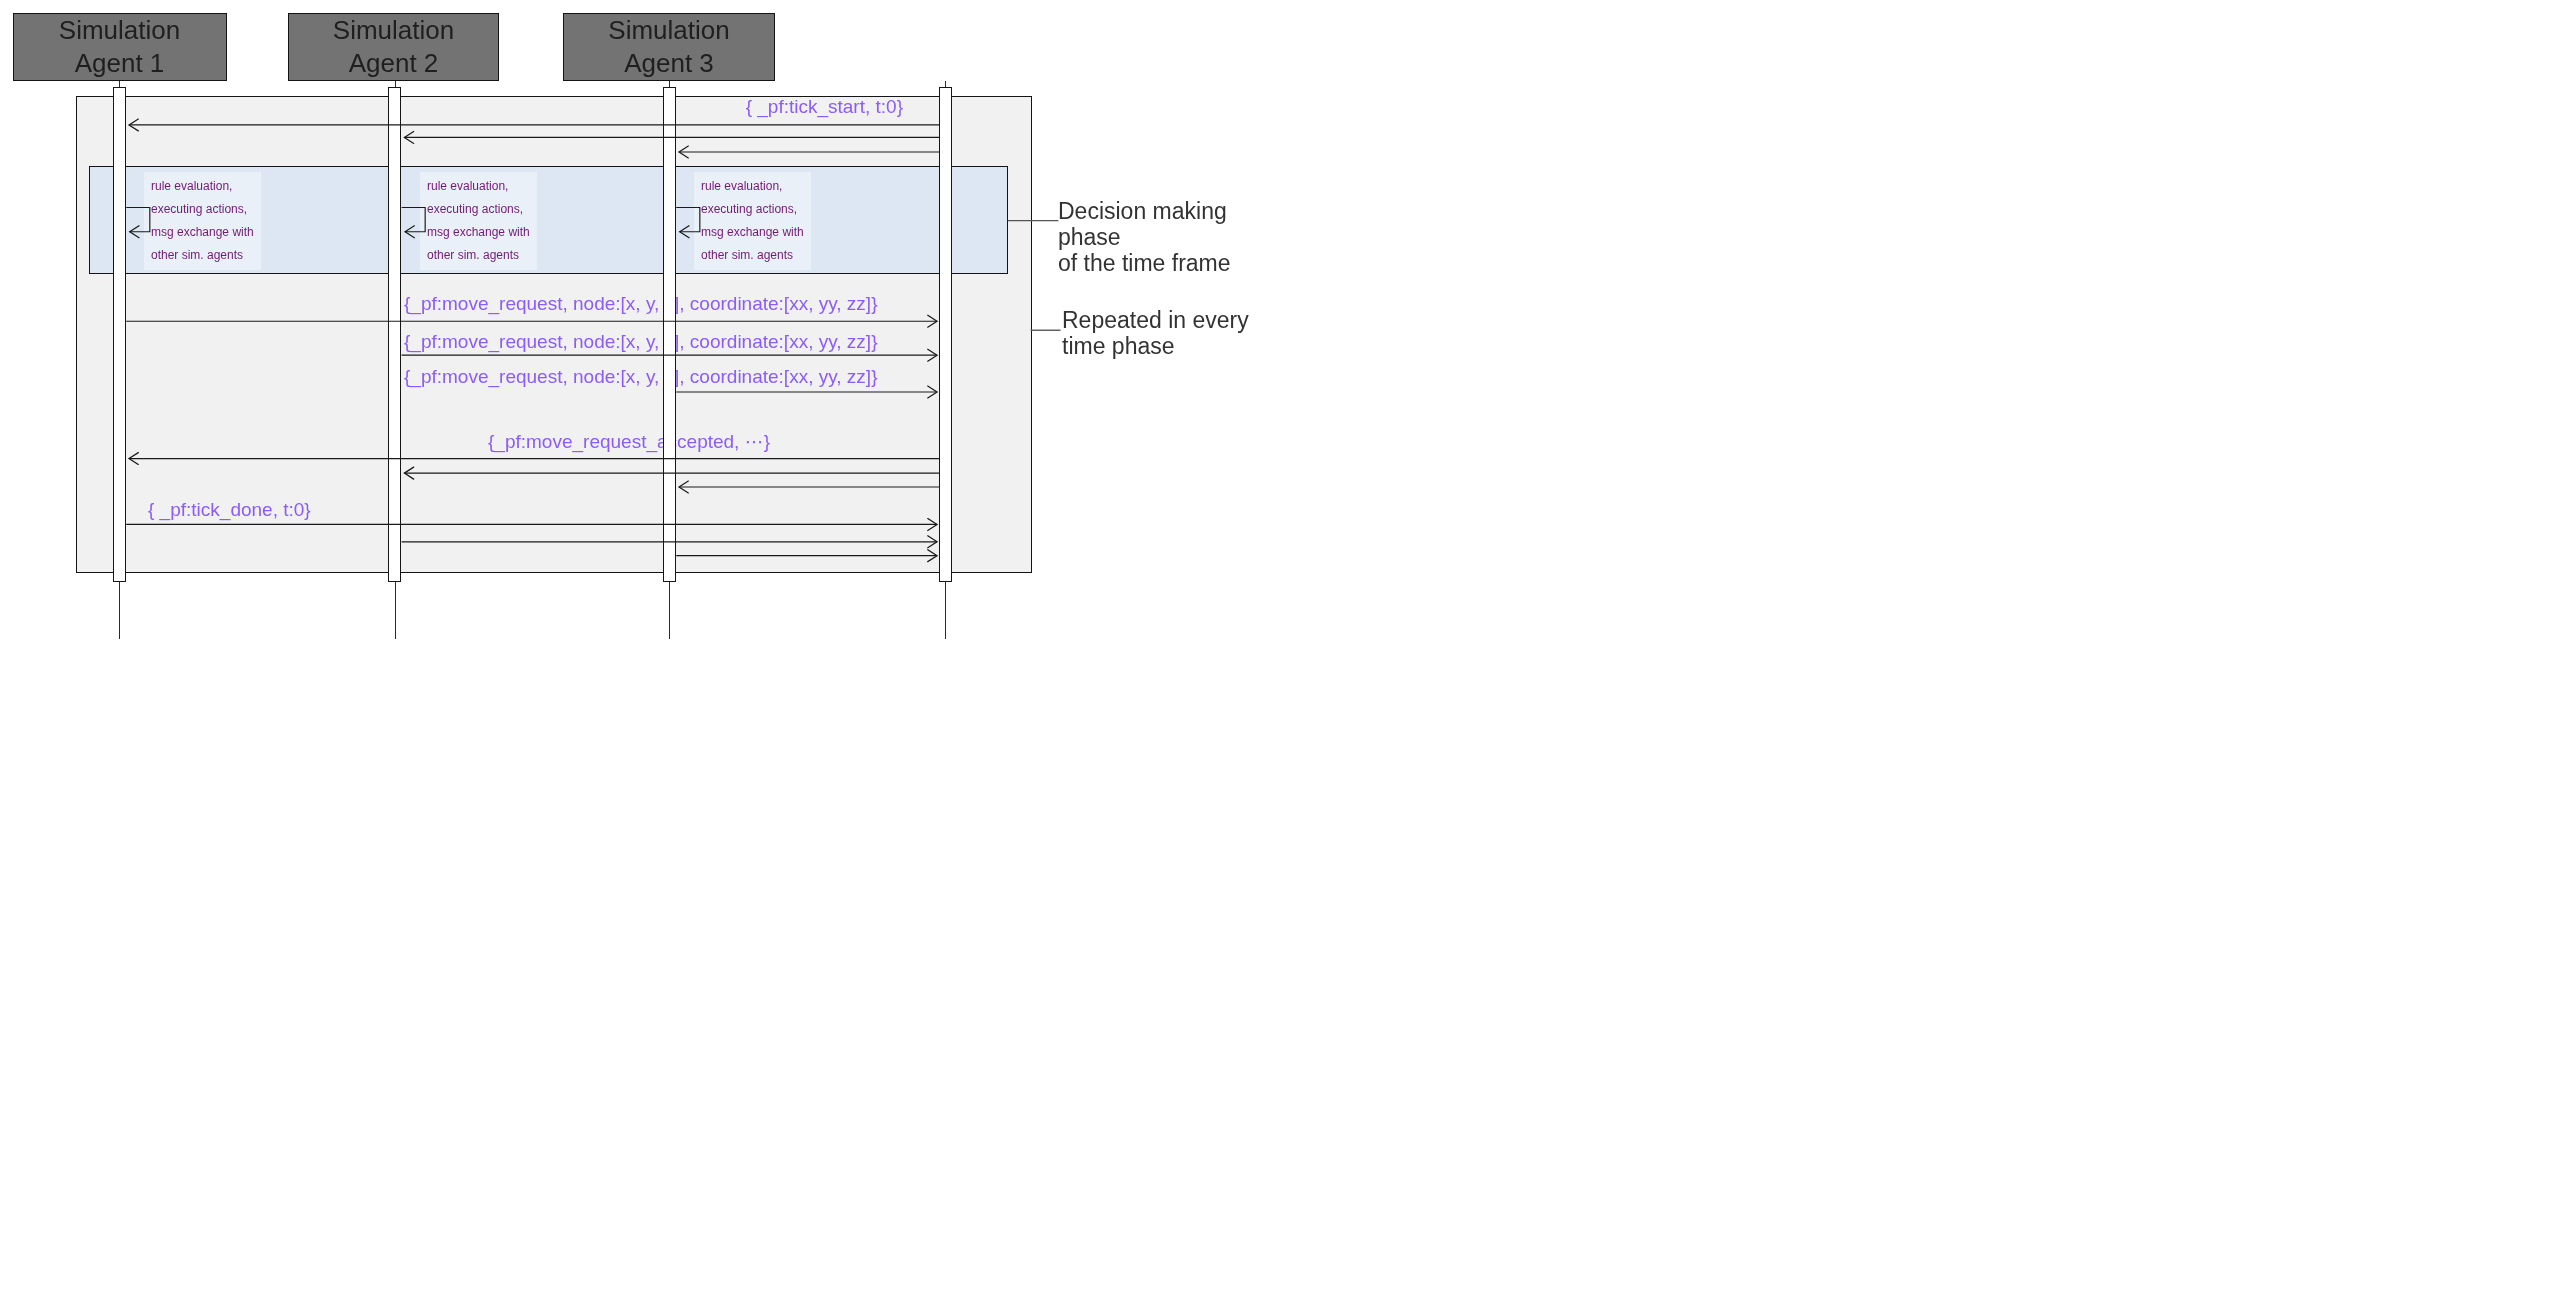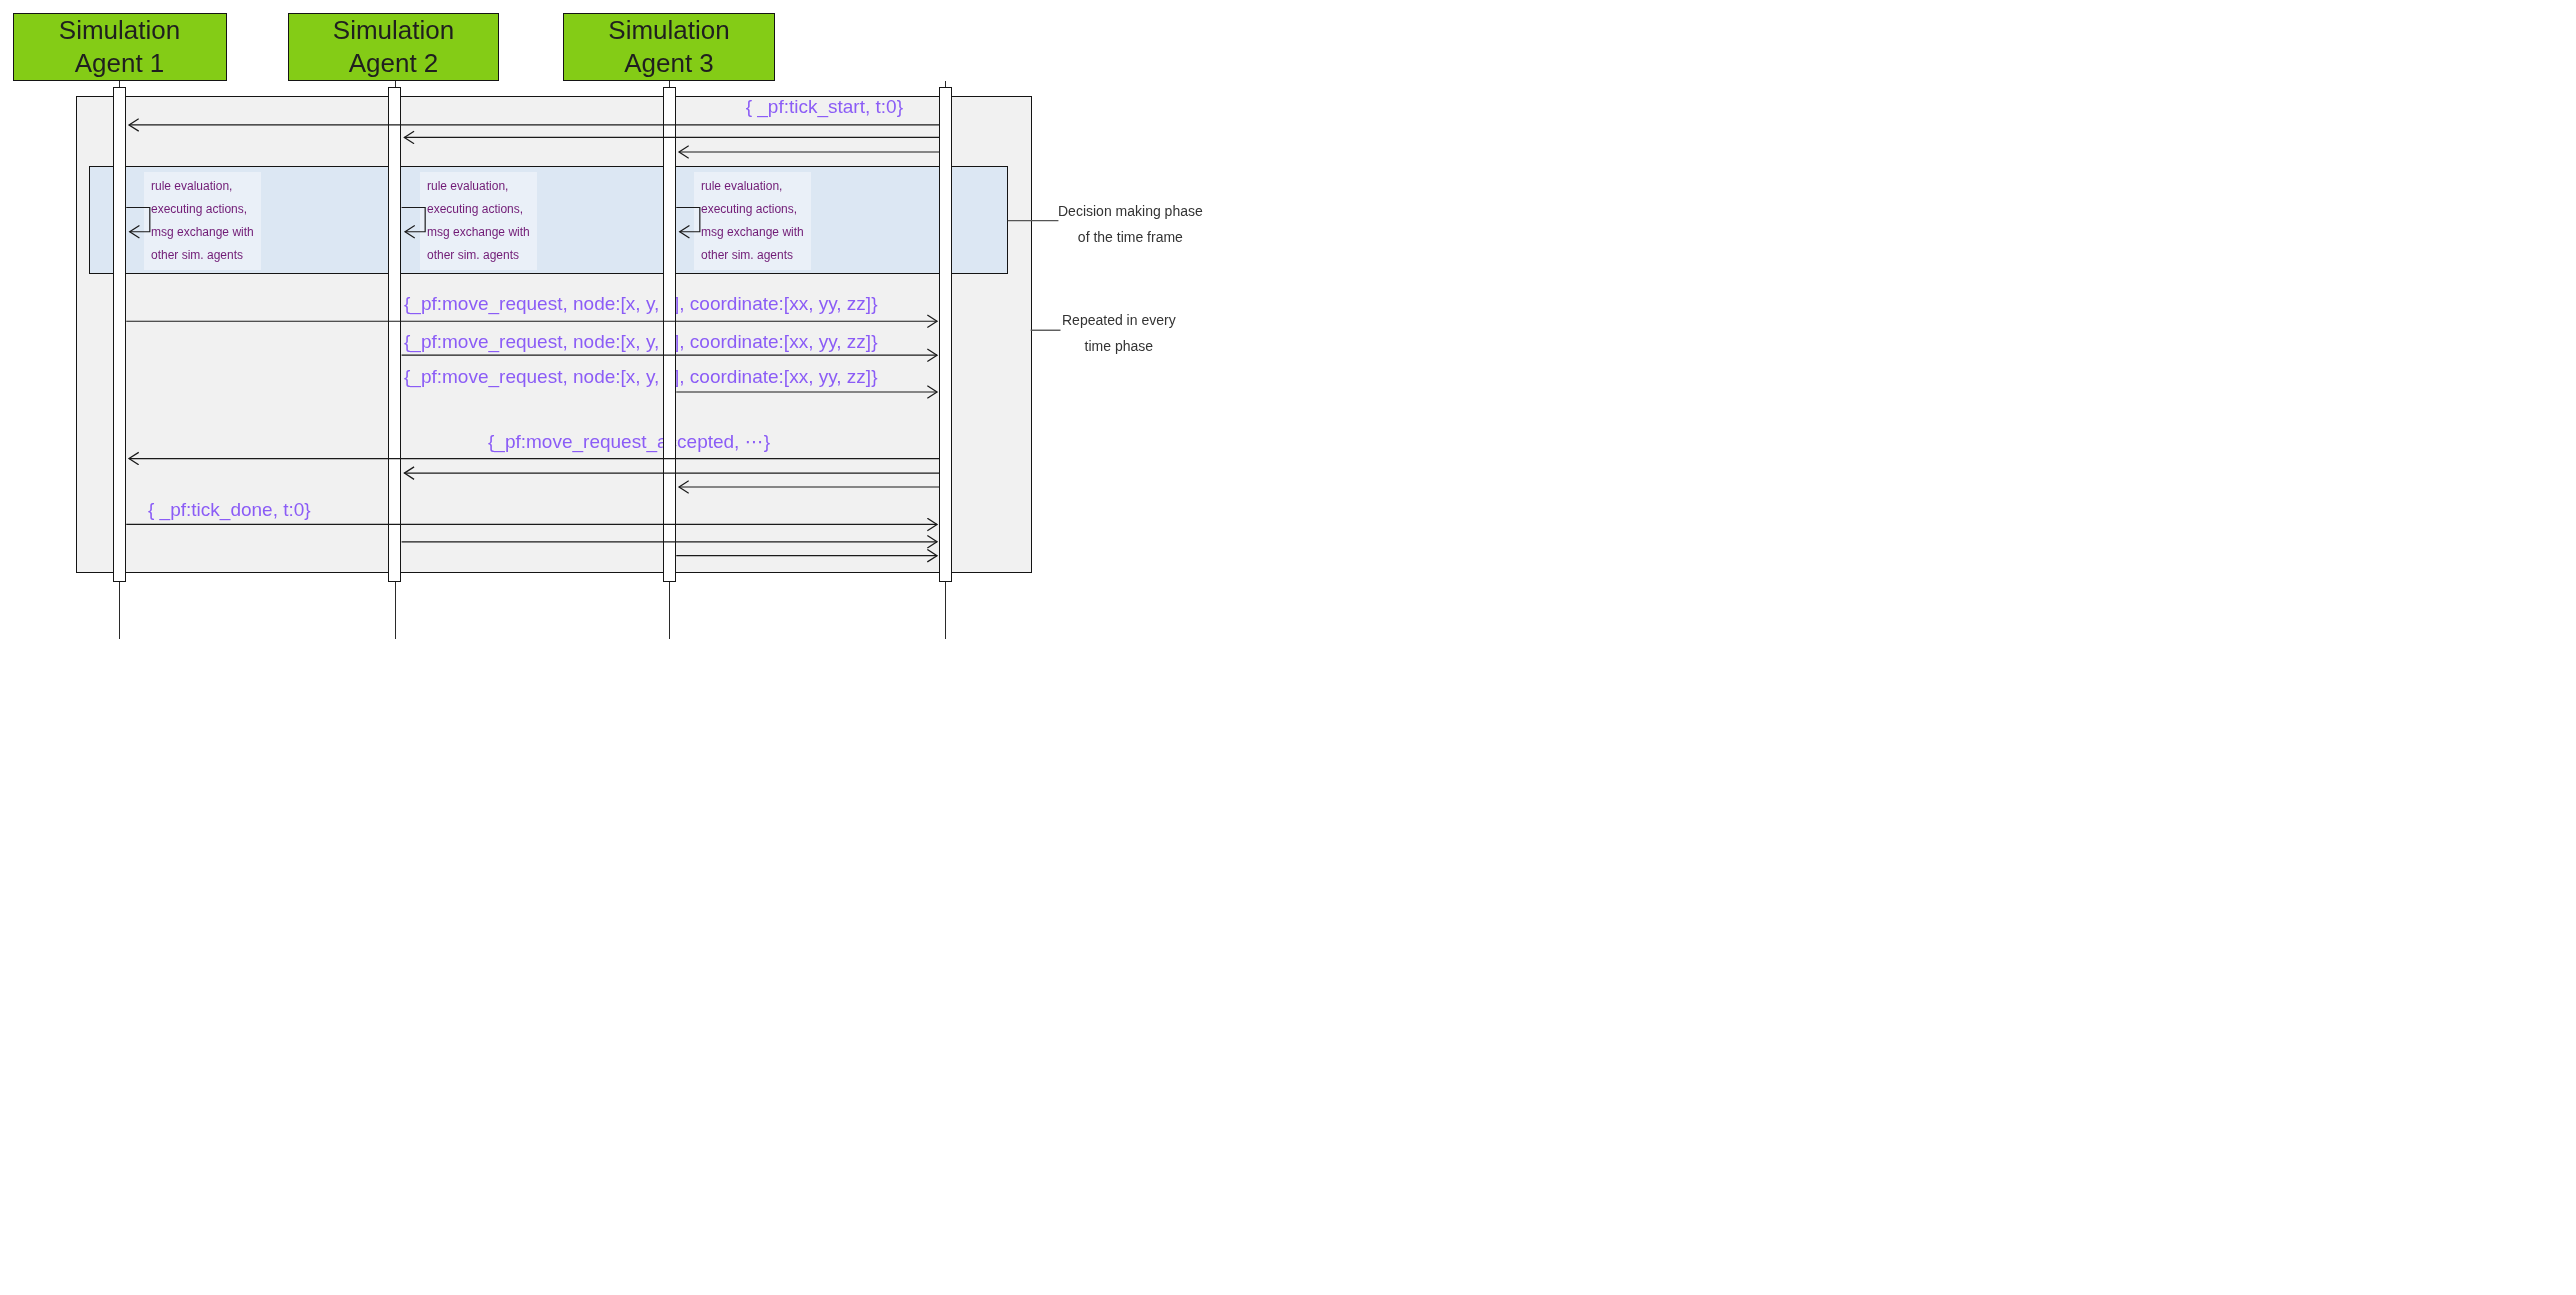--- a/index.html
+++ b/index.html
@@ -16,34 +16,34 @@
     background:#dce7f3;border:1.7px solid #141414;box-sizing:border-box;
   }
   .lifeline{
     position:absolute;top:81px;width:1px;height:558px;background:#2a2a2a;
   }
   .actbar{
     position:absolute;top:87px;width:12.5px;height:495px;background:#ffffff;
     border:1.4px solid #161616;box-sizing:border-box;
   }
   .pbox{
-    position:absolute;top:12.5px;height:68px;background:#84cc16;
+    position:absolute;top:12.5px;height:68px;background:#737373;
     border:1.7px solid #141414;box-sizing:border-box;
     display:flex;align-items:center;justify-content:center;text-align:center;
     font-size:26px;line-height:33px;font-weight:400;color:#1f1f1f;white-space:pre-line;
   }
   .msglabel{
     position:absolute;font-size:19px;line-height:18px;color:#8b5cf6;white-space:nowrap;
   }
   .selftext{
     position:absolute;font-size:12px;line-height:23px;color:#701a75;white-space:pre-line;
     background:rgba(255,255,255,0.40);padding:2.8px 7px;
   }
   .annot{
-    position:absolute;font-size:14px;line-height:26px;color:#333333;white-space:pre-line;text-align:center;
+    position:absolute;font-size:23px;line-height:26px;color:#333333;white-space:pre-line;
   }
   svg.overlay{position:absolute;left:0;top:0;pointer-events:none;}
 </style>
 </head>
 <body>
 
 <div class="canvas">
 
   <div class="lifeline" style="left:119px"></div>
   <div class="lifeline" style="left:395px"></div>

